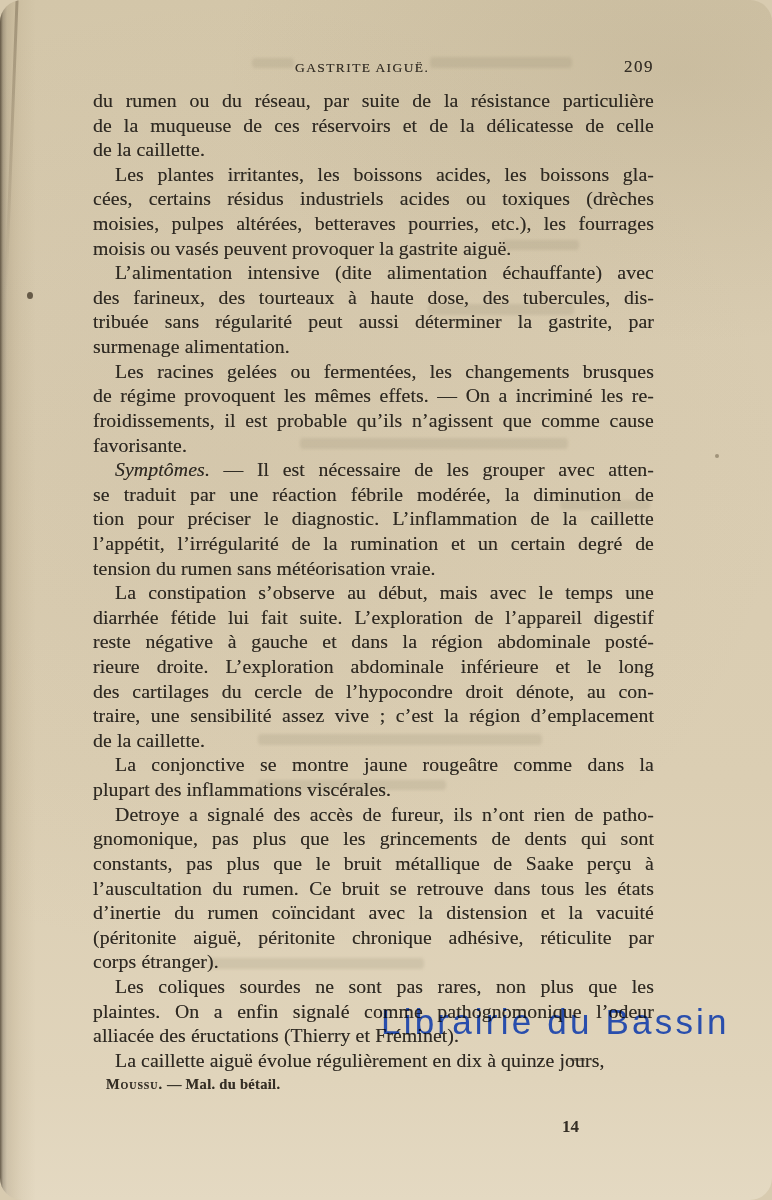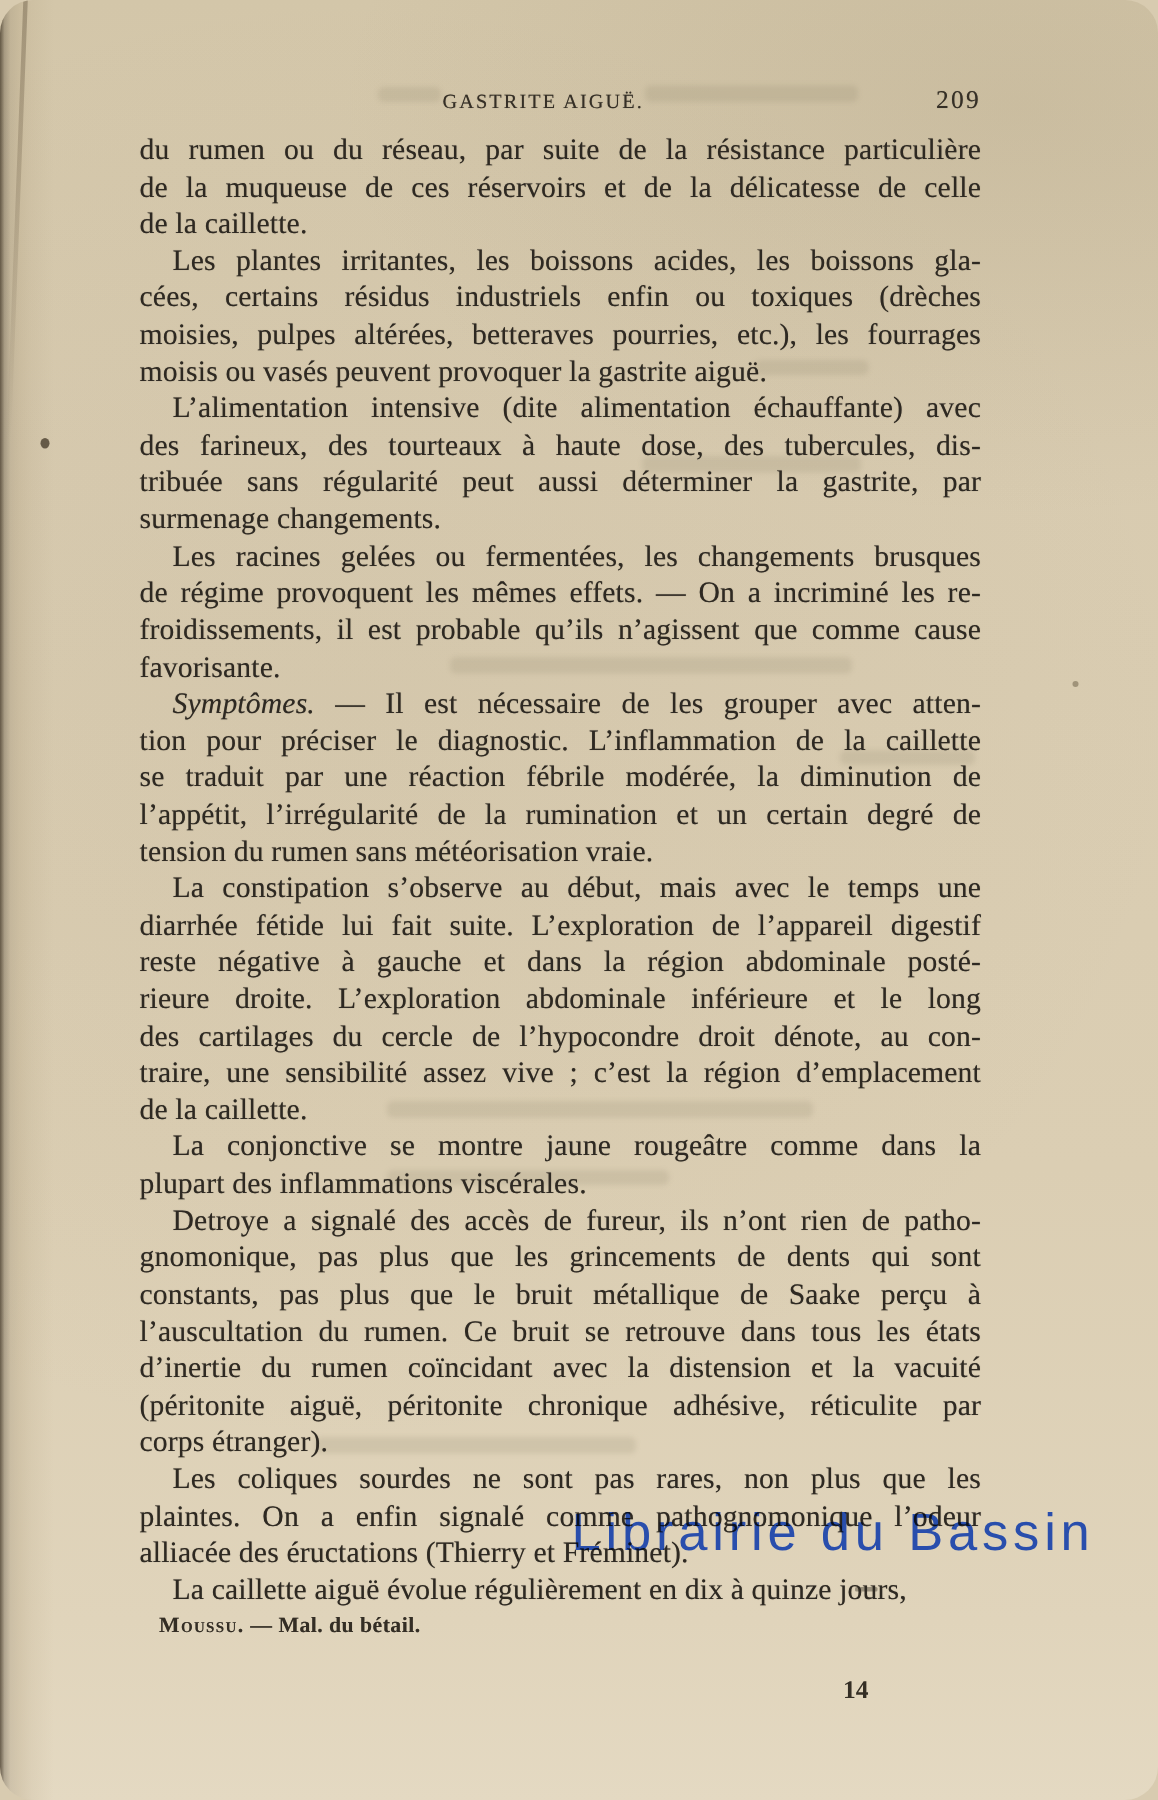--- a/index.html
+++ b/index.html
@@ -103,40 +103,40 @@
   <div class="header-pagenum">209</div>
 
   <div class="page-body">
       <div>
         <div class="line">du rumen ou du réseau, par suite de la résistance particulière</div>
         <div class="line">de la muqueuse de ces réservoirs et de la délicatesse de celle</div>
         <div class="line last">de la caillette.</div>
       </div>
       <div>
         <div class="line indent">Les plantes irritantes, les boissons acides, les boissons gla-</div>
-        <div class="line">cées, certains résidus industriels enfin ou toxiques (drèches</div>
+        <div class="line">cées, certains résidus industriels acides ou toxiques (drèches</div>
         <div class="line">moisies, pulpes altérées, betteraves pourries, etc.), les fourrages</div>
         <div class="line last">moisis ou vasés peuvent provoquer la gastrite aiguë.</div>
       </div>
       <div>
         <div class="line indent">L’alimentation intensive (dite alimentation échauffante) avec</div>
         <div class="line">des farineux, des tourteaux à haute dose, des tubercules, dis-</div>
         <div class="line">tribuée sans régularité peut aussi déterminer la gastrite, par</div>
-        <div class="line last">surmenage changements.</div>
+        <div class="line last">surmenage alimentation.</div>
       </div>
       <div>
         <div class="line indent">Les racines gelées ou fermentées, les changements brusques</div>
         <div class="line">de régime provoquent les mêmes effets. — On a incriminé les re-</div>
         <div class="line">froidissements, il est probable qu’ils n’agissent que comme cause</div>
         <div class="line last">favorisante.</div>
       </div>
       <div>
         <div class="line indent"><span class="ital">Symptômes.</span> — Il est nécessaire de les grouper avec atten-</div>
+        <div class="line">se traduit par une réaction fébrile modérée, la diminution de</div>
         <div class="line">tion pour préciser le diagnostic. L’inflammation de la caillette</div>
-        <div class="line">se traduit par une réaction fébrile modérée, la diminution de</div>
         <div class="line">l’appétit, l’irrégularité de la rumination et un certain degré de</div>
         <div class="line last">tension du rumen sans météorisation vraie.</div>
       </div>
       <div>
         <div class="line indent">La constipation s’observe au début, mais avec le temps une</div>
         <div class="line">diarrhée fétide lui fait suite. L’exploration de l’appareil digestif</div>
         <div class="line">reste négative à gauche et dans la région abdominale posté-</div>
         <div class="line">rieure droite. L’exploration abdominale inférieure et le long</div>
         <div class="line">des cartilages du cercle de l’hypocondre droit dénote, au con-</div>
         <div class="line">traire, une sensibilité assez vive ; c’est la région d’emplacement</div>

